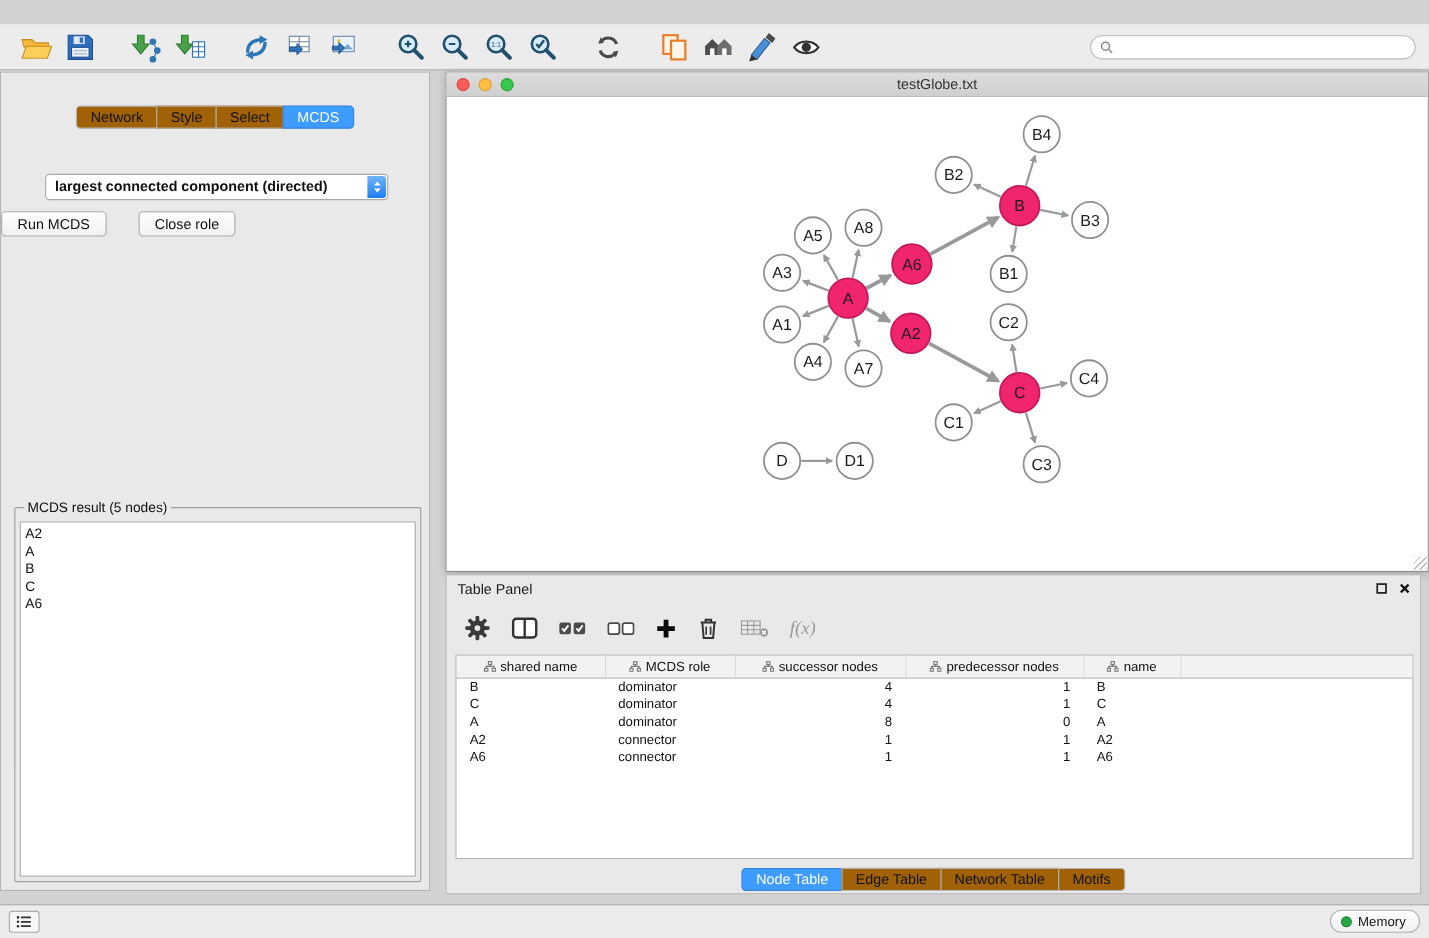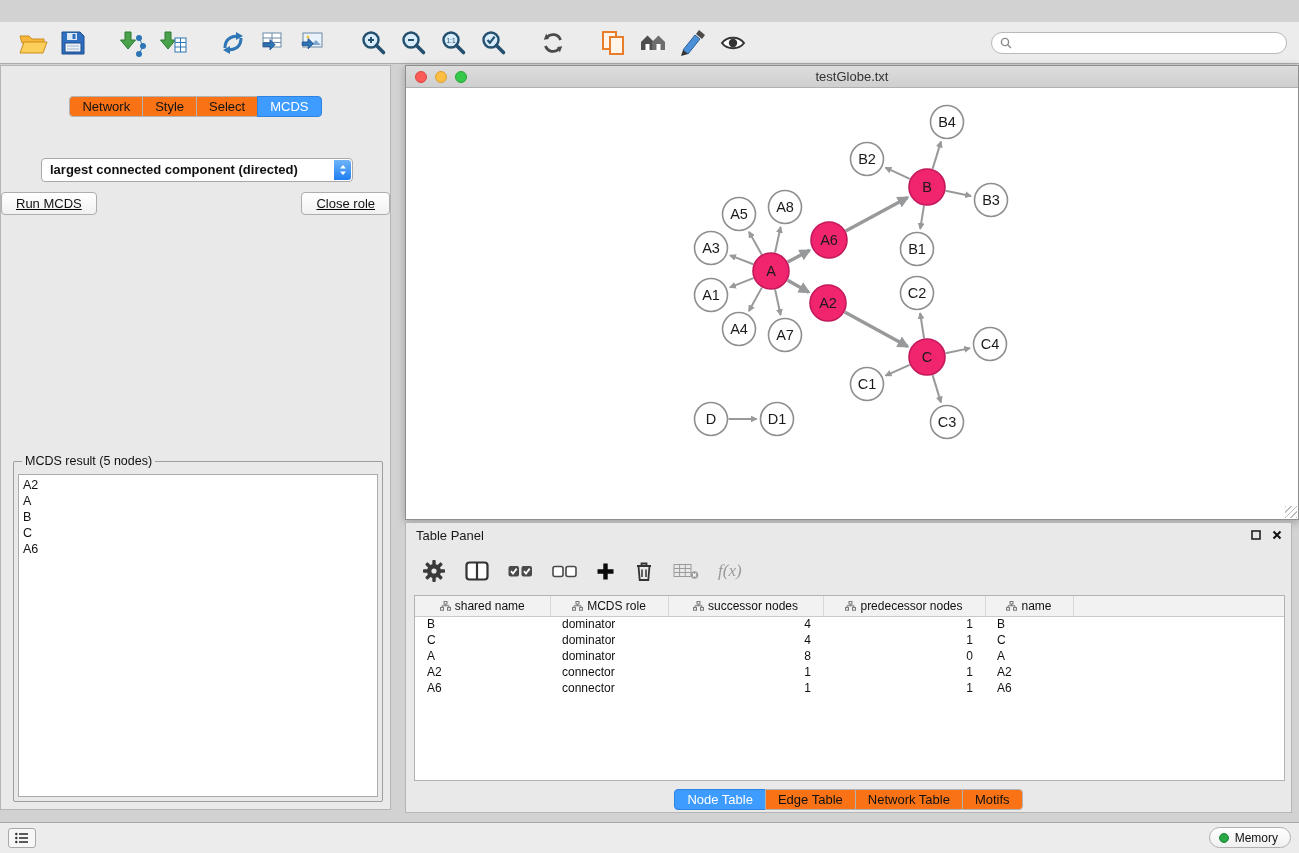--- a/index.html
+++ b/index.html
@@ -29,33 +29,33 @@
 
   
   .control-panel { position:absolute; left:0; top:65px; width:391px; height:745px;
     background:#E9E9E9; border:1px solid #B5B5B5; }
   .panel-head { position:relative; height:26px; }
   .panel-head .ptitle { position:absolute; left:10px; top:5px; font-size:13px; color:#1a1a1a; }
   .panel-head .wbtns { position:absolute; right:8px; top:6px; display:flex; gap:9px; }
   .winbtn { width:12px; height:12px; display:flex; align-items:center; justify-content:center; cursor:default; }
 
   .cp-tabs { position:absolute; left:0; top:30px; width:100%; display:flex; justify-content:center; }
-  .seg { height:21px; line-height:19px; padding:0 12px; font-size:13px; background:#f97316;
+  .seg { height:21px; line-height:19px; padding:0 12px; font-size:13px; background:#a16207;
     border:1px solid #B3B3B3; margin-left:-1px; color:#111; cursor:default; }
   .seg:first-child { border-radius:4px 0 0 4px; margin-left:0; }
   .seg:last-child { border-radius:0 4px 4px 0; }
   .seg.active { background:#3E9BFF; border-color:#2F83E0; color:#fff; }
 
   .crit-label { position:absolute; left:0; top:72px; width:100%; text-align:center; font-size:13px; color:#111; }
   .dropdown { position:absolute; left:40px; top:92px; width:312px; height:24px; background:#fff;
     border:1px solid #A9A9A9; border-radius:4px; font-size:13px; line-height:22px; padding-left:8px;
     color:#111; cursor:default;font-weight:bold; }
   .dropdown .stepper { position:absolute; right:1px; top:1px; bottom:1px; width:17px; border-radius:0 3px 3px 0;
     background:linear-gradient(#6FB4F9,#1E7FF2); display:flex; align-items:center; justify-content:center; }
-  .btn-row { position:absolute; left:0; top:126px; width:100%; display:flex; justify-content:space-between; gap:29px;text-decoration:underline; }
+  .btn-row { position:absolute; left:0; top:126px; width:100%; display:flex; justify-content:flex-start; gap:29px; }
   .btn { background:linear-gradient(#FFFFFF,#F1F1F1); border:1px solid #ADADAD; border-radius:4px;
     font-size:13px; padding:3px 14px; color:#111; cursor:default; font-family:"Liberation Sans",sans-serif; }
 
   .result-box { position:absolute; left:12px; top:388px; width:370px; height:348px;
     border:1px solid #9E9E9E; border-radius:2px; padding:6px 4px 4px 4px; background:transparent; }
   .result-box legend { font-size:12.5px; color:#111; padding:0 3px; margin-left:4px; }
   .result-list { width:100%; height:100%; background:#fff; border:1px solid #ABABAB; overflow:hidden;
     padding:2px 4px; }
   .result-item { font-size:12.5px; line-height:16px; color:#111; }
 

